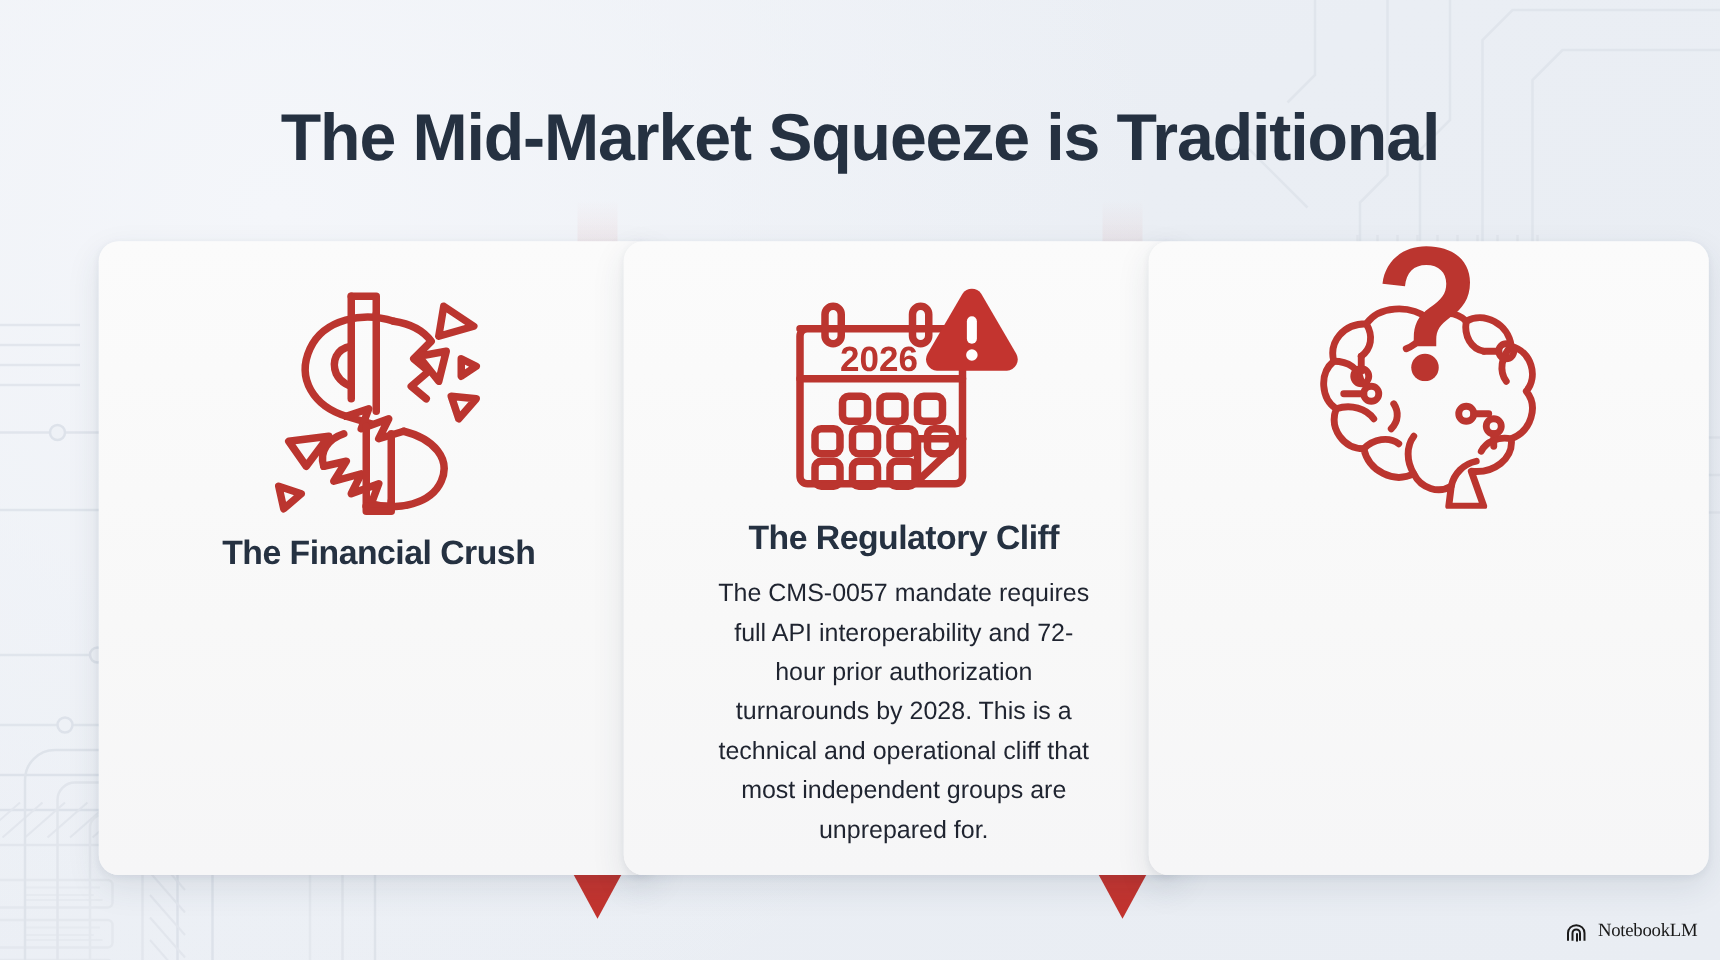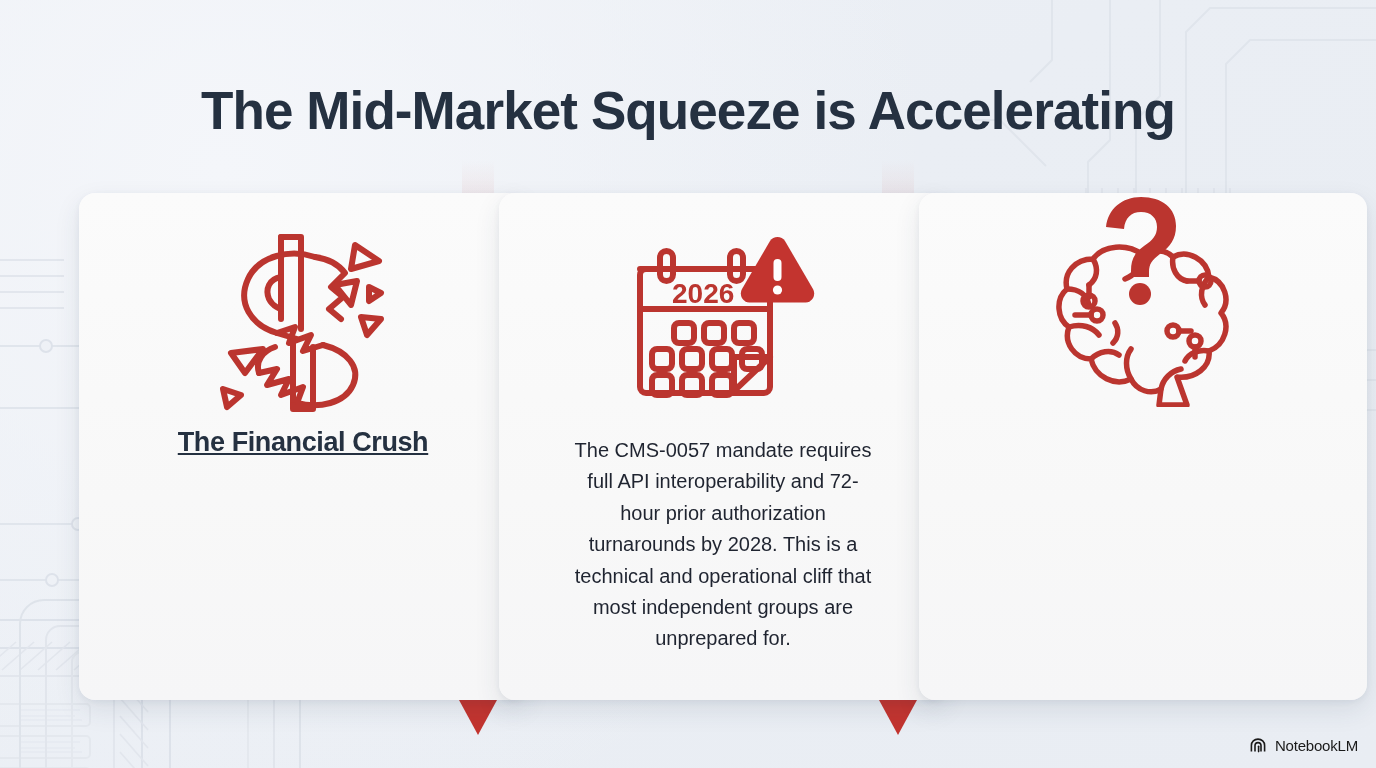--- a/index.html
+++ b/index.html
@@ -85,42 +85,42 @@
   }
   .card-icon svg { display: block; }
 
   .card-title {
     font-size: 27px;
     font-weight: 700;
     color: #253141;
     letter-spacing: -0.4px;
     text-align: center;
     margin-top: 6px;
-    text-decoration: underline;
   }
   .card-body {
     margin-top: 14px;
     font-size: 20px;
     line-height: 1.57;
     color: #1f2430;
     text-align: center;
     max-width: 310px;
   }
 
   
   .watermark {
     position: absolute;
     right: 18px;
     bottom: 14px;
     display: flex;
-    align-items: center;
+    align-items: flex-end;
     gap: 6px;
     color: #1a1a1a;
     font-size: 15px;
     letter-spacing: -0.2px;
+    font-family: Liberation Serif, serif;
   }
   .watermark svg { display: block; }
 </style>
 </head>
 <body>
 
 <div id="slide">
 
   <div class="bg-layer">
     <svg viewBox="0 0 1376 768" preserveAspectRatio="none" aria-hidden="true">
@@ -260,21 +260,21 @@
 
       <g stroke="#e2e6ed" stroke-width="2">
         <line x1="0" y1="260" x2="64" y2="260"></line>
         <line x1="0" y1="276" x2="64" y2="276"></line>
         <line x1="0" y1="292" x2="64" y2="292"></line>
         <line x1="0" y1="308" x2="64" y2="308"></line>
       </g>
     </svg>
   </div>
 
-  <h1 class="title">The Mid-Market Squeeze is Accelerating</h1>
+  <h1 class="title">The Mid-Market Squeeze is Traditional</h1>
 
   <div class="arrow" id="arrow-1">
     <svg viewBox="0 0 92 580" aria-hidden="true">
       <defs>
         <linearGradient id="shaftGrad1" x1="0" y1="0" x2="0" y2="1">
           <stop offset="0%" stop-color="#c3342f" stop-opacity="0"></stop>
           <stop offset="22%" stop-color="#c3342f" stop-opacity="0.20"></stop>
           <stop offset="48%" stop-color="#c3342f" stop-opacity="0.55"></stop>
           <stop offset="72%" stop-color="#c3342f" stop-opacity="0.84"></stop>
           <stop offset="100%" stop-color="#c3342f" stop-opacity="1"></stop>
@@ -368,20 +368,21 @@
 
         <text x="42" y="70" font-family="'Liberation Sans', sans-serif" font-size="28" font-weight="700" fill="#bb352f">2026</text>
 
         <g>
           <path d="M140 8 a9 9 0 0 1 15 0 l28 48 a9 9 0 0 1 -7.5 13.5 h-56 a9 9 0 0 1 -7.5 -13.5 z" fill="#c3342f"></path>
           <rect x="143.5" y="26" width="8" height="22" rx="4" fill="#ffffff"></rect>
           <circle cx="147.5" cy="57" r="4.6" fill="#ffffff"></circle>
         </g>
       </svg>
     </div>
+    <div class="card-title">The Regulatory Cliff</div>
     <div class="card-body">The CMS-0057 mandate requires full API interoperability and 72-hour prior authorization turnarounds by 2028. This is a technical and operational cliff that most independent groups are unprepared for.</div>
   </div>
 
   <div class="card" id="card-3">
     <div class="card-icon">
       <svg width="176" height="168" viewBox="0 0 176 168" fill="none" stroke="#bb352f" stroke-width="5.5" stroke-linejoin="round" stroke-linecap="round">
 
         <path d="M88 16
                  C72 4 48 6 38 20
                  C20 20 8 34 12 50

